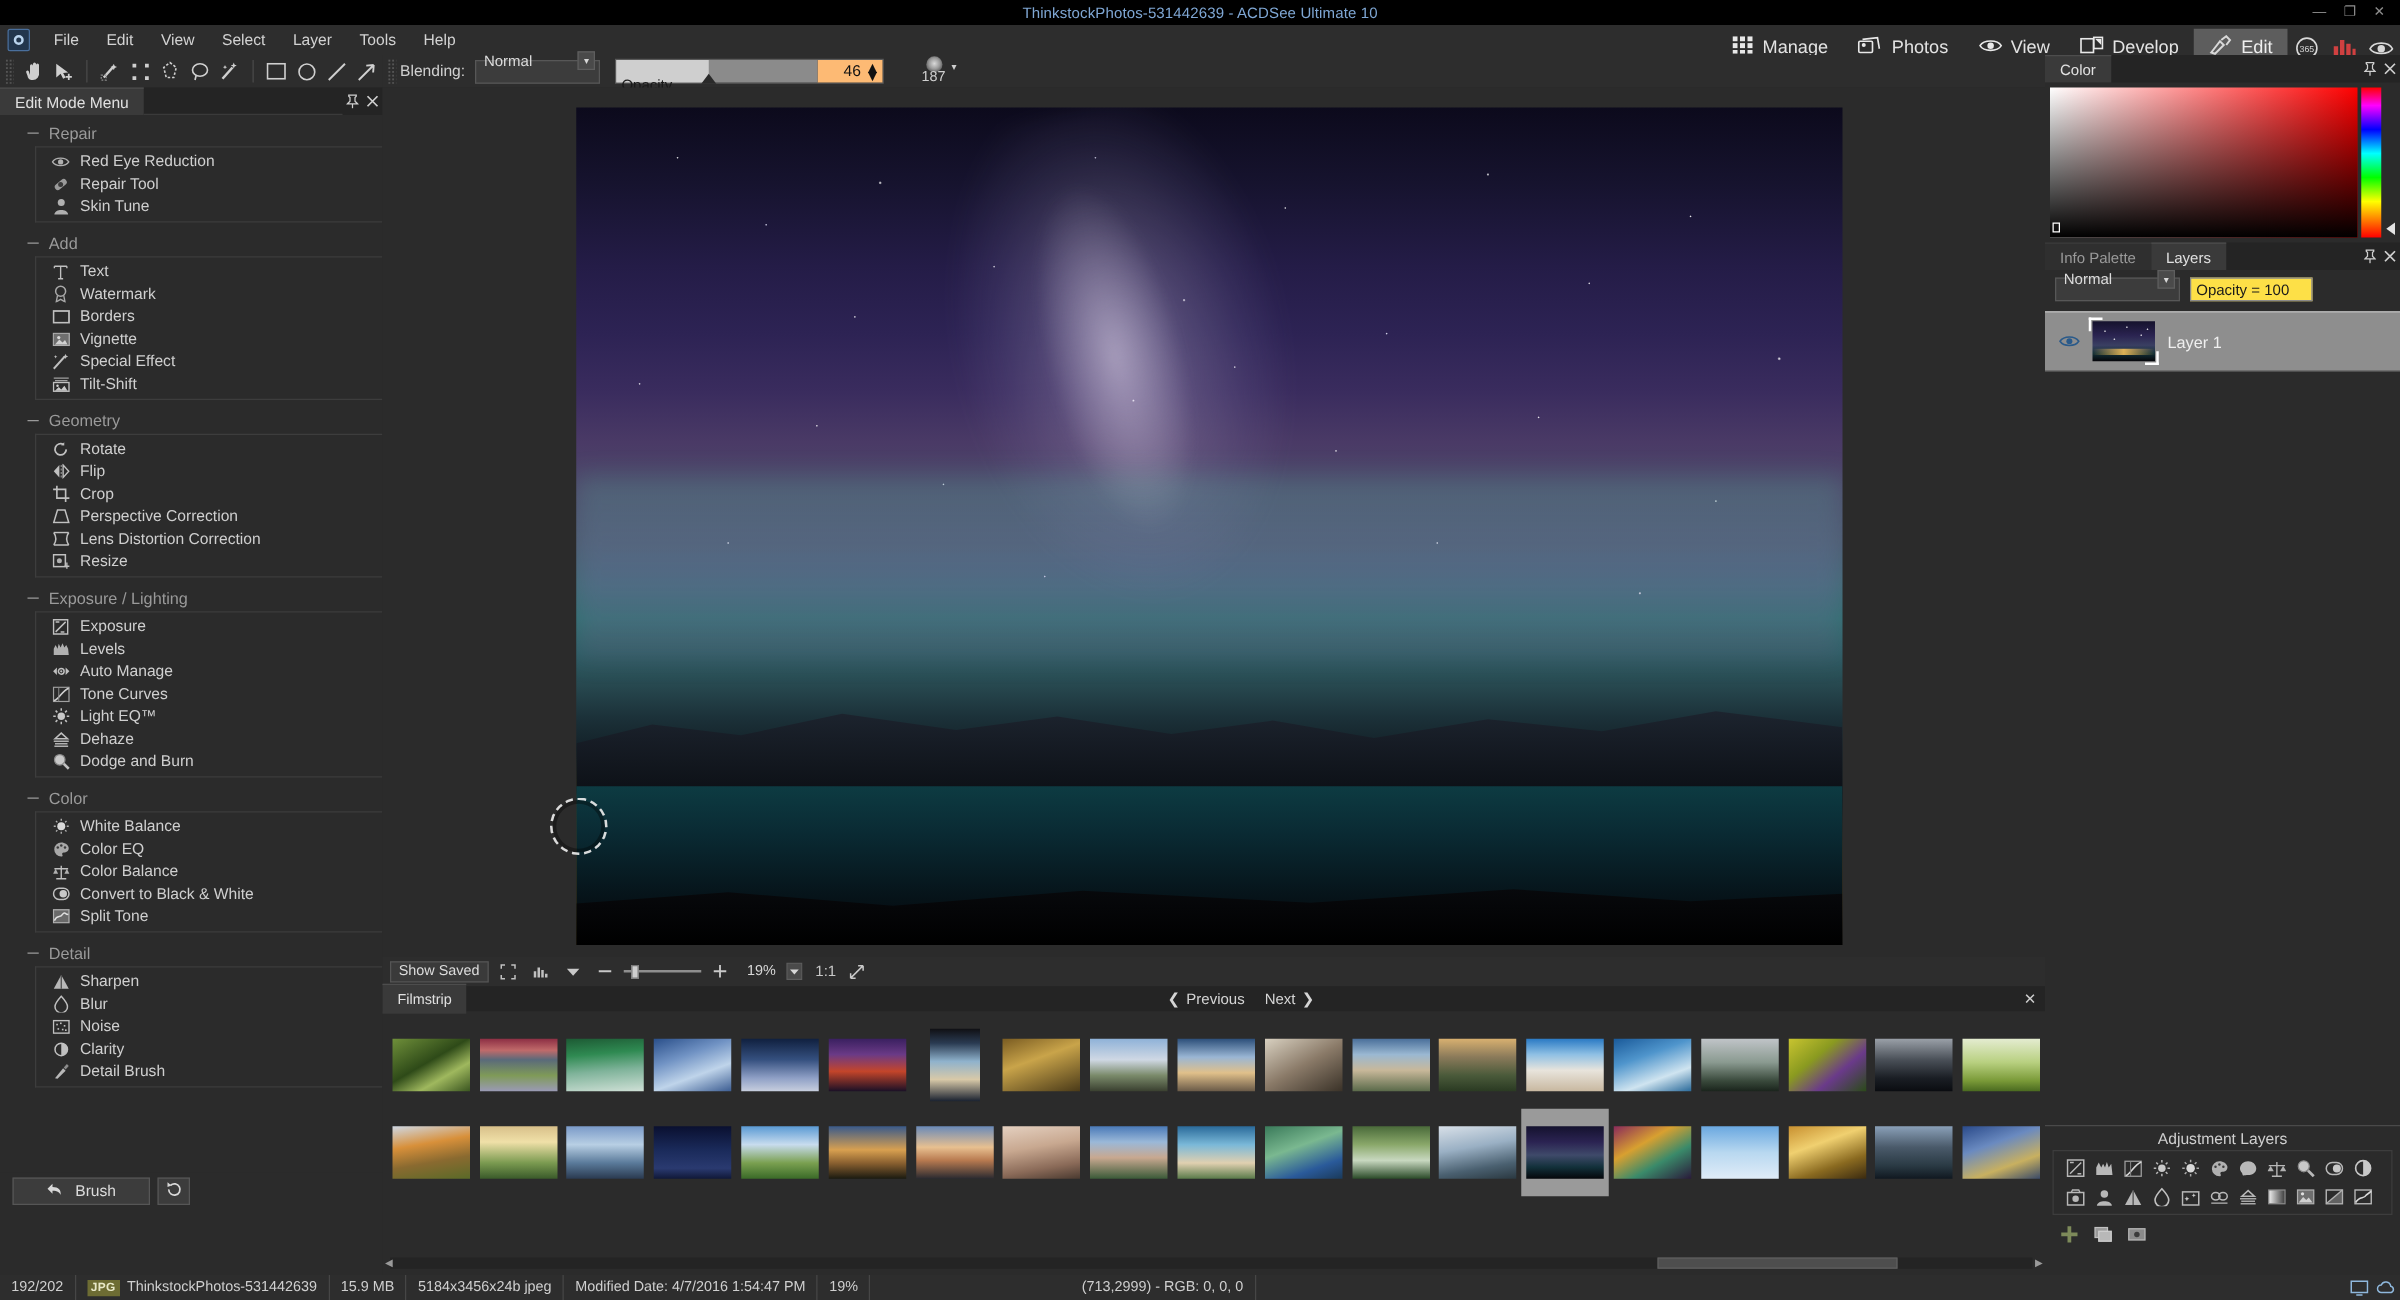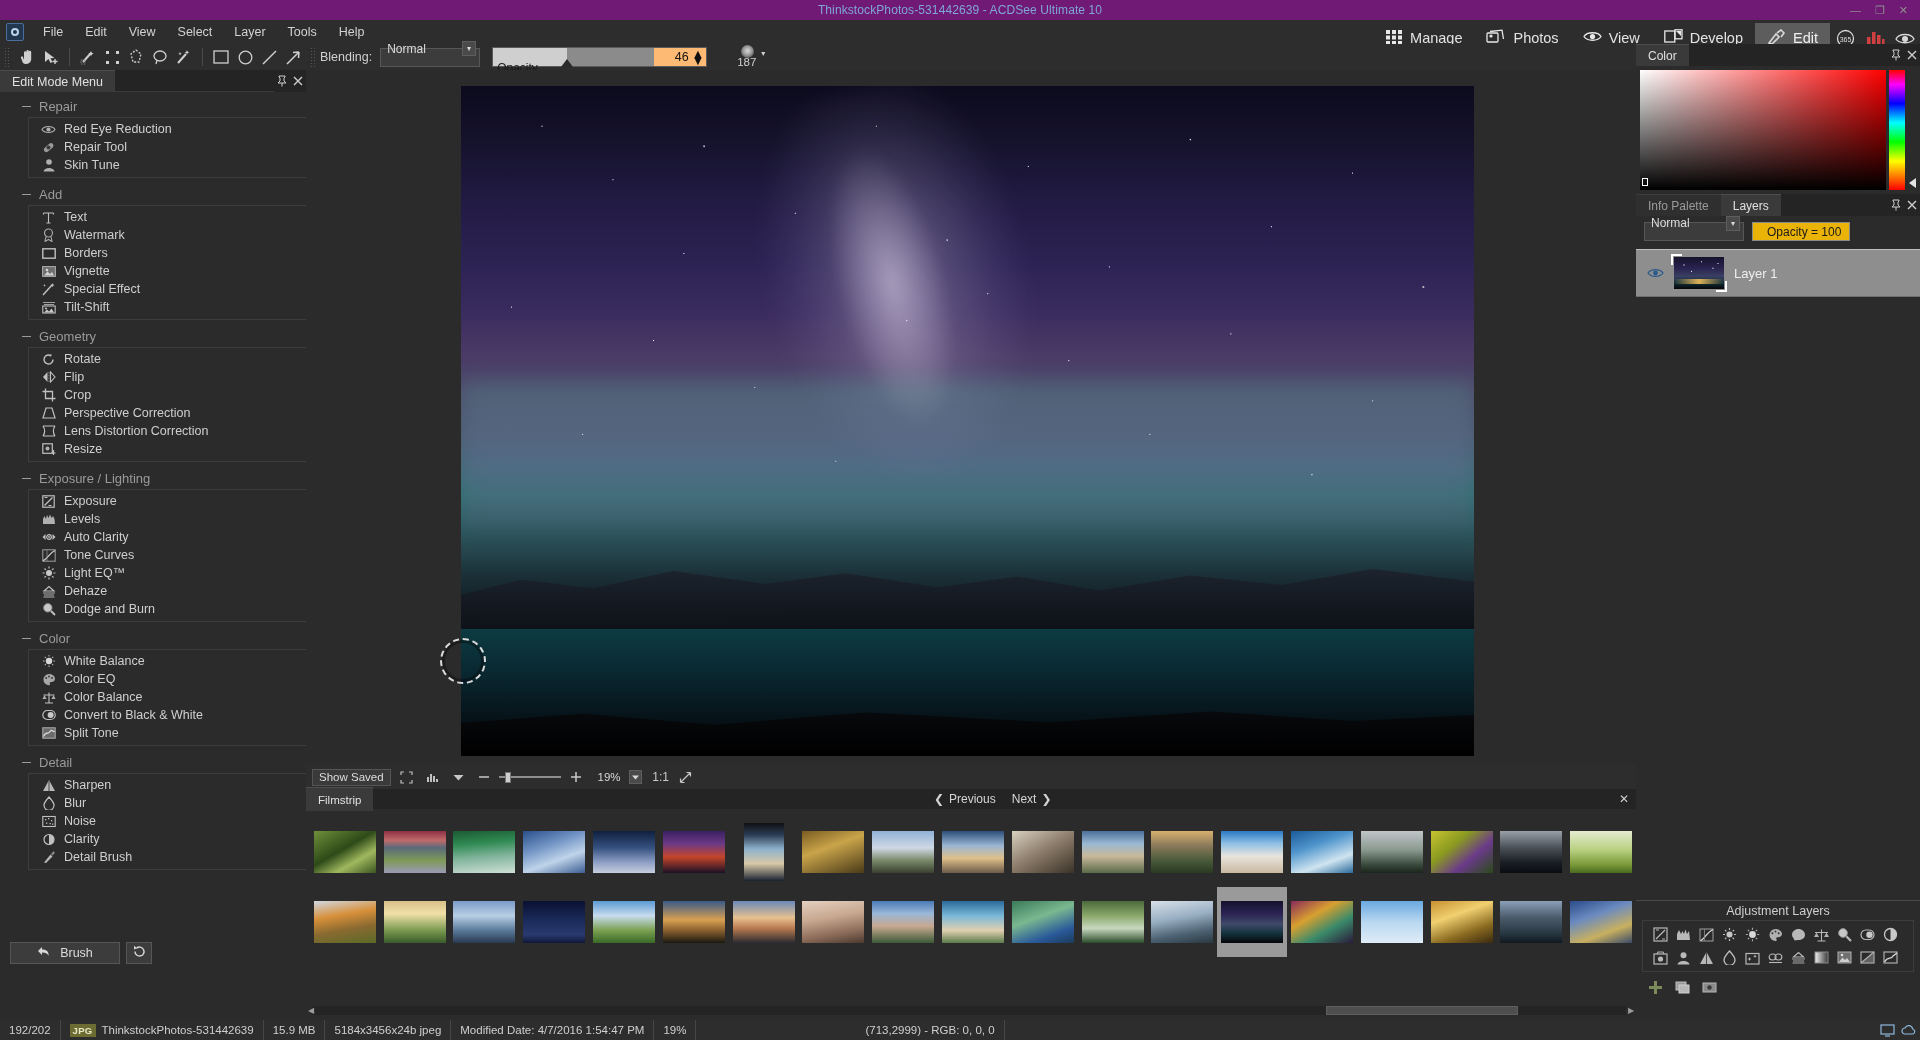--- a/index.html
+++ b/index.html
@@ -10,21 +10,21 @@
     font-size:12px;
     color:#c8c8c8;
     overflow:hidden;
     -webkit-font-smoothing:antialiased;
   }
   #app { position:relative; width:1920px; height:1040px; background:#2b2b2b; }
 
   
   .titlebar{
     position:absolute; left:0; top:0; width:1920px; height:20px;
-    background:#701a75; display:flex; align-items:center; justify-content:center;
+    background:#000000; display:flex; align-items:center; justify-content:center;
   }
   .titlebar .ttl{ color:#7fa7d4; font-size:12px; letter-spacing:.1px; }
   .winbtns{ position:absolute; right:4px; top:0; height:20px; display:flex; align-items:center; gap:14px; padding-right:8px;}
   .winbtns span{ color:#8d8d8d; font-size:11px; line-height:1; cursor:default;}
 
   
   .menubar{
     position:absolute; left:0; top:20px; width:1920px; height:24px;
     background:#2d2d2d; display:flex; align-items:center; padding-left:6px; gap:0;
   }
@@ -252,21 +252,21 @@
   }
   .sv .pick{ position:absolute;left:2px;bottom:4px;width:6px;height:8px;border:1px solid #fff;background:transparent;}
   .huebar{ width:16px;height:120px;
     background:linear-gradient(to bottom,#ff0000,#ff00ff 12%,#0000ff 28%,#00ffff 44%,#00ff00 60%,#ffff00 76%,#ff8000 88%,#ff0000 100%);}
   .hueknob{ width:8px;height:120px;position:relative;}
   .hueknob i{ position:absolute;right:0;bottom:2px;width:0;height:0;
     border-top:5px solid transparent;border-bottom:5px solid transparent;border-right:7px solid #e4e4e4;}
 
   .layerctrl{ display:flex; align-items:center; gap:8px; padding:6px 6px 8px 8px; }
   .layerctrl .combo{ margin-left:0;width:100px; }
-  .opacityfield{ width:98px;height:19px;background:#eab308;border:1px solid #8a8a8a;display:flex;align-items:center;padding-left:14px;color:#1a1a1a;font-size:12px;}
+  .opacityfield{ width:98px;height:19px;background:#fde047;border:1px solid #8a8a8a;display:flex;align-items:center;padding-left:4px;color:#1a1a1a;font-size:12px;}
   .layerrow{
     display:flex;align-items:center;gap:10px;height:48px;background:#8e8e8e;padding-left:10px;
     border-top:1px solid #bdbdbd;border-bottom:1px solid #6f6f6f;
   }
   .eyeic{ width:18px;display:flex;align-items:center;justify-content:center;cursor:default;}
   .lthumb{ position:relative; width:50px;height:32px;
     background:linear-gradient(to bottom,#15122c 0%,#2a2350 35%,#3a3f62 60%,#123038 80%,#050509 100%);}
   .lthumb .st{ position:absolute;inset:0;
     background-image:radial-gradient(1px 1px at 20% 25%,#fff,transparent),radial-gradient(1px 1px at 55% 15%,#fff,transparent),
     radial-gradient(1px 1px at 78% 35%,#fff,transparent),radial-gradient(1px 1px at 35% 45%,#fff,transparent),
@@ -774,21 +774,21 @@
             </div>
           <div class="titem">
             <span class="ticon">
               <svg width="14" height="12" viewBox="0 0 14 12">
                   <path d="M0.5 6 L3.5 3 L3.5 9Z" fill="#c0c0c0"></path>
                   <path d="M13.5 6 L10.5 3 L10.5 9Z" fill="#c0c0c0"></path>
                   <circle cx="7" cy="6" r="2.3" fill="none" stroke="#c0c0c0" stroke-width="1.2"></circle>
                   <circle cx="7" cy="6" r="0.9" fill="#c0c0c0"></circle>
                 </svg>
               </span>
-            <span>Auto Clarity</span>
+            <span>Auto Manage</span>
             </div>
           <div class="titem">
             <span class="ticon">
               <svg width="14" height="13" viewBox="0 0 14 13">
                   <rect x="0.8" y="0.8" width="12.4" height="11.4" fill="none" stroke="#a0a0a0" stroke-width="1"></rect>
                   <path d="M1 11.5 C5 11 7 4 13 1.5" fill="none" stroke="#d0d0d0" stroke-width="1.3"></path>
                   <path d="M5 1 v11" stroke="#8a8a8a" stroke-width="0.8"></path>
                 </svg>
               </span>
             <span>Tone Curves</span>

